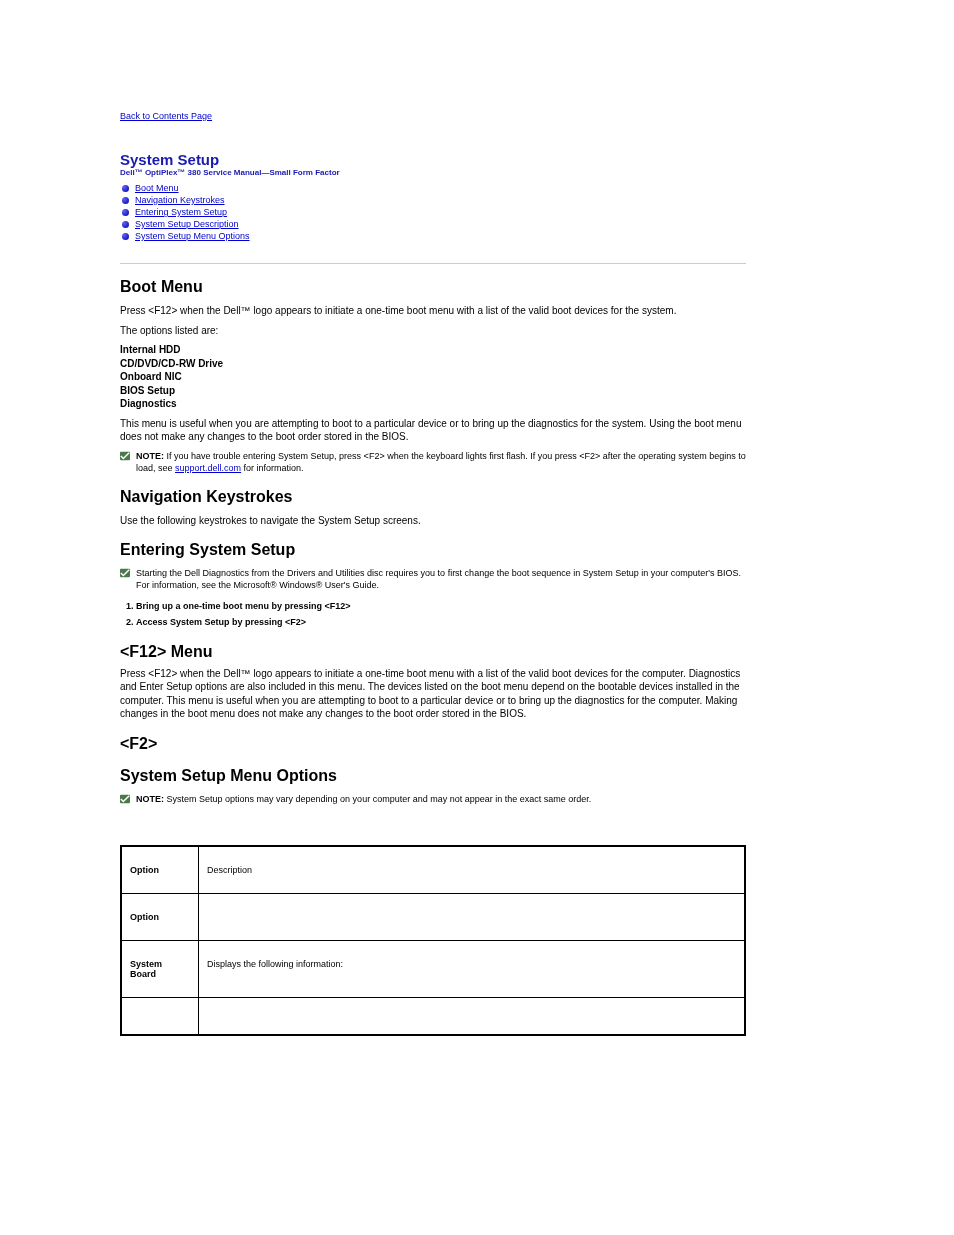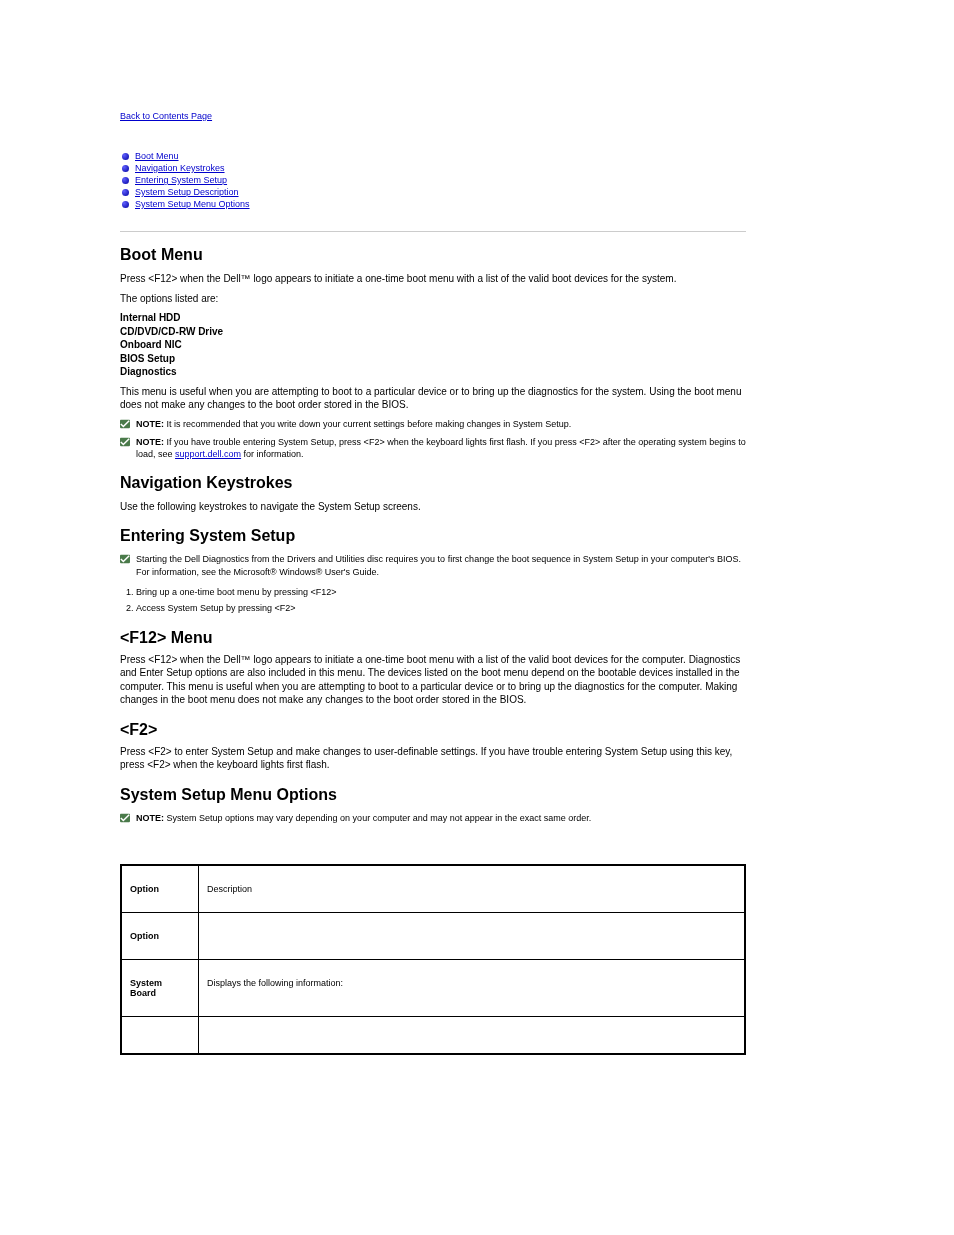--- a/index.html
+++ b/index.html
@@ -91,20 +91,21 @@
   .note-text {
     font-size: 9px;
     line-height: 1.35;
   }
   .note-label { font-weight: bold; }
   a.inline-link { color: #0000CC; text-decoration: underline; }
   ol.steps {
     font-size: 9px;
     margin: 8px 0 8px 0;
     padding-left: 16px;
+    font-weight: bold;
   }
   ol.steps li {
     margin: 4px 0;
     line-height: 1.4;
   }
   .indent { margin-left: 14px; }
   table.menu-table {
     border-collapse: collapse;
     width: 100%;
     border: 2px solid #000;
@@ -123,20 +124,24 @@
 </style>
 </head>
 <body>
 
 <div class="page">
 
   <a href="#" class="back-link">Back to Contents Page</a>
 
   <div class="section-gap"></div>
 
+  <div class="heading-bold">
+    <span style="font-size:15px;">System Setup</span><br>
+    <span class="subtitle-small">Dell™ OptiPlex™ 380 Service Manual—Small Form Factor</span>
+  </div>
 
   <ul class="toc">
     <li>
       <span class="bullet-icon"></span>
       <a href="#">Boot Menu</a>
     </li>
     <li>
       <span class="bullet-icon"></span>
       <a href="#">Navigation Keystrokes</a>
     </li>
@@ -160,30 +165,20 @@
 
   <p class="body">Press &lt;F12&gt; when the Dell™ logo appears to initiate a one-time boot menu with a list of the valid boot devices for the system.</p>
   <p class="body">The options listed are:</p>
   <p class="body indent" style="white-space:pre-line; font-weight:bold;">Internal HDD
 CD/DVD/CD-RW Drive
 Onboard NIC
 BIOS Setup
 Diagnostics</p>
   <p class="body">This menu is useful when you are attempting to boot to a particular device or to bring up the diagnostics for the system. Using the boot menu does not make any changes to the boot order stored in the BIOS.</p>
 
-  <div class="note-row">
-    <svg class="note-icon" viewBox="0 0 12 12">
-        <rect x="0" y="1" width="12" height="10" rx="1" fill="#4a7a4a"></rect>
-        <path d="M1 6 L4 9 L11 2" stroke="#fff" stroke-width="1.8" fill="none"></path>
-      </svg>
-    <div class="note-text">
-      <span class="note-label">NOTE:</span>
-      <span>It is recommended that you write down your current settings before making changes in System Setup.</span>
-    </div>
-  </div>
 
   <div class="note-row">
     <svg class="note-icon" viewBox="0 0 12 12">
         <rect x="0" y="1" width="12" height="10" rx="1" fill="#4a7a4a"></rect>
         <path d="M1 6 L4 9 L11 2" stroke="#fff" stroke-width="1.8" fill="none"></path>
       </svg>
     <div class="note-text">
       <span class="note-label">NOTE:</span>
       <span>If you have trouble entering System Setup, press &lt;F2&gt; when the keyboard lights first flash. If you press &lt;F2&gt; after the operating system begins to load, see </span>
       <a href="#" class="inline-link">support.dell.com</a>
@@ -208,21 +203,20 @@
 
   <ol class="steps">
     <li>Bring up a one-time boot menu by pressing &lt;F12&gt;</li>
     <li>Access System Setup by pressing &lt;F2&gt;</li>
   </ol>
 
   <h3 class="black-sub">&lt;F12&gt; Menu</h3>
   <p class="body">Press &lt;F12&gt; when the Dell™ logo appears to initiate a one-time boot menu with a list of the valid boot devices for the computer. Diagnostics and Enter Setup options are also included in this menu. The devices listed on the boot menu depend on the bootable devices installed in the computer. This menu is useful when you are attempting to boot to a particular device or to bring up the diagnostics for the computer. Making changes in the boot menu does not make any changes to the boot order stored in the BIOS.</p>
 
   <h3 class="black-sub">&lt;F2&gt;</h3>
-  <p class="body">Press &lt;F2&gt; to enter System Setup and make changes to user-definable settings. If you have trouble entering System Setup using this key, press &lt;F2&gt; when the keyboard lights first flash.</p>
 
   <h2 class="black-h">System Setup Menu Options</h2>
 
   <div class="note-row">
     <svg class="note-icon" viewBox="0 0 12 12">
         <rect x="0" y="1" width="12" height="10" rx="1" fill="#4a7a4a"></rect>
         <path d="M1 6 L4 9 L11 2" stroke="#fff" stroke-width="1.8" fill="none"></path>
       </svg>
     <div class="note-text">
       <span class="note-label">NOTE:</span>

